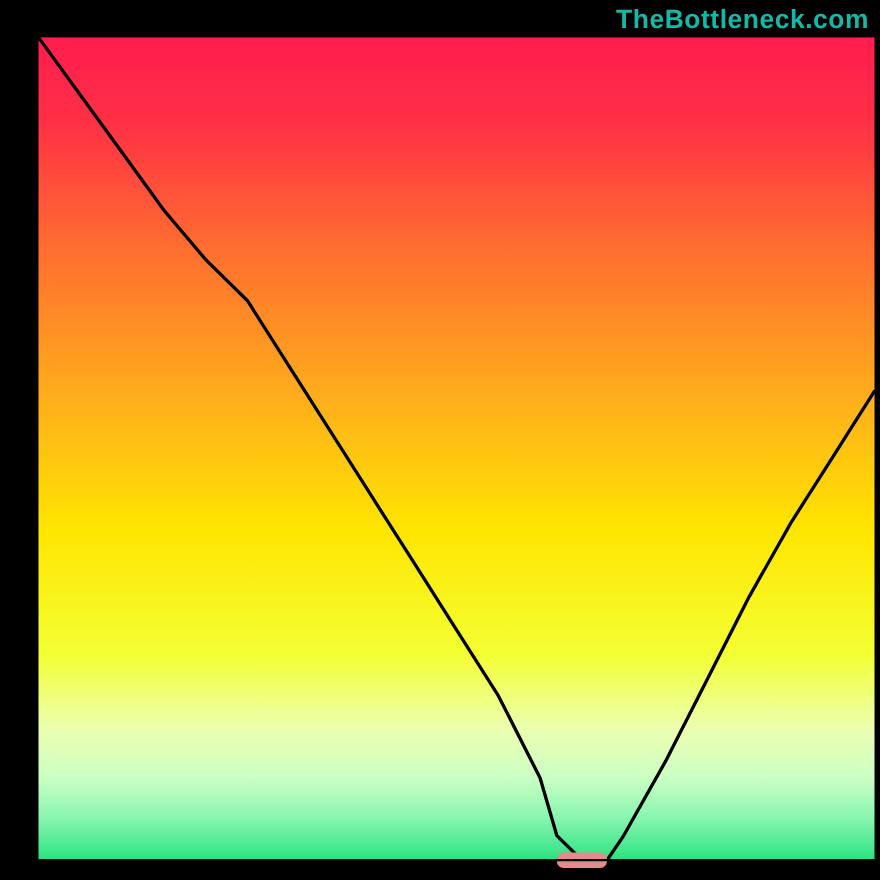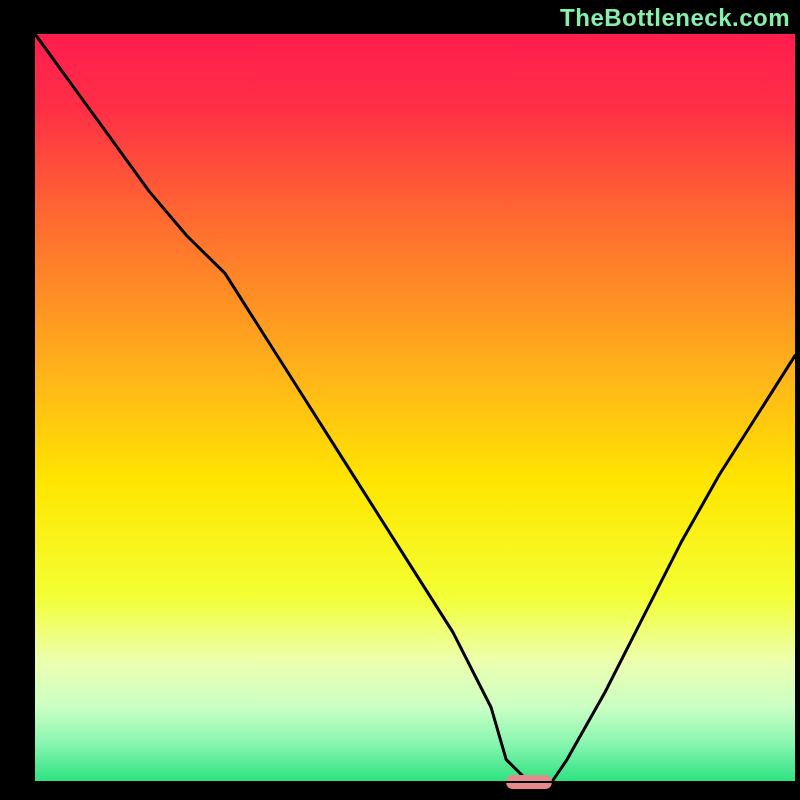--- a/index.html
+++ b/index.html
@@ -16,21 +16,21 @@
     height: 800px;
     background: #000;
   }
   .watermark {
     position: absolute;
     top: 4px;
     right: 10px;
     font-family: Arial, Helvetica, sans-serif;
     font-size: 24px;
     font-weight: bold;
-    color: #86efac;
+    color: #14b8a6;
     letter-spacing: 0.5px;
     z-index: 10;
   }
   svg.plot {
     position: absolute;
     left: 0;
     top: 0;
     width: 800px;
     height: 800px;
   }

